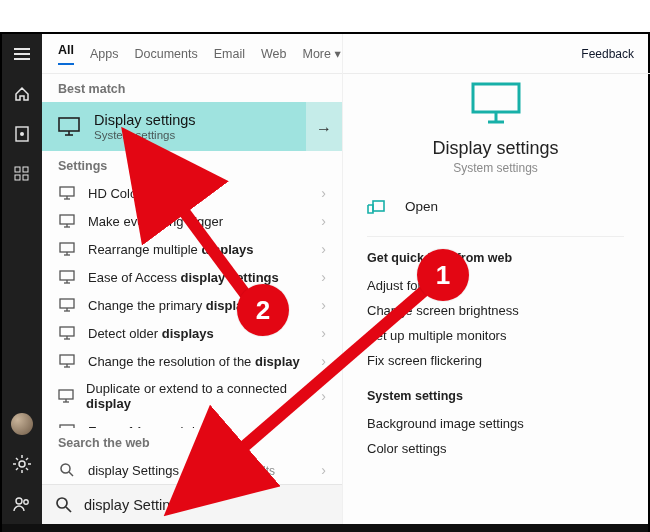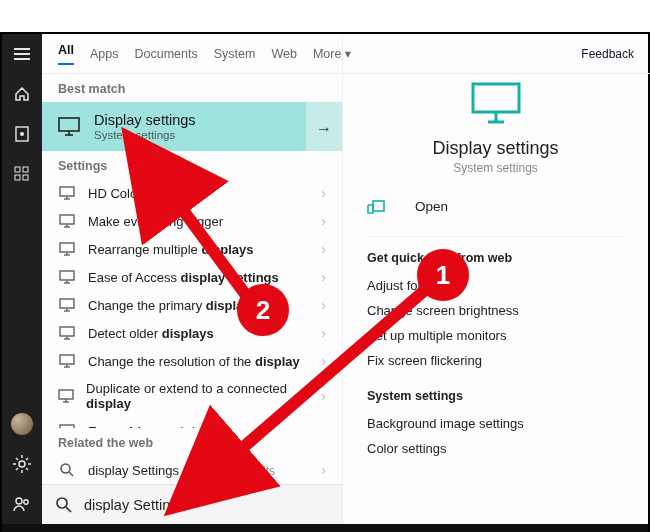--- a/index.html
+++ b/index.html
@@ -69,21 +69,21 @@
   }
   .searchbox .mag { color:#444; }
   .searchbox input {
     border:none; outline:none; background:transparent; font-size:14.5px; flex:1; color:#222;
   }
 
   
   .preview-icon { margin:30px auto 14px; display:flex; justify-content:center; }
   .preview-title { text-align:center; font-size:18px; color:#222; }
   .preview-sub   { text-align:center; font-size:12px; color:#8a8a8a; margin-top:2px; margin-bottom:22px; }
-  .open-row { display:flex; align-items:center; gap:30px; font-size:13.5px; color:#222; padding:2px 0 16px; }
+  .open-row { display:flex; align-items:center; gap:20px; font-size:13.5px; color:#222; padding:2px 0 16px; }
   .hr { border-top:1px solid #eee; margin:6px 0 14px; }
   .right .group-title { font-size:12.5px; font-weight:600; color:#222; margin-bottom:8px; }
   .right .link { font-size:13px; color:#222; padding:5px 0; }
 
   
   svg { display:block; }
   .bold-part { font-weight:700; }
 
   
   .anno { position:absolute; inset:0; pointer-events:none; }
@@ -154,21 +154,21 @@
   </div>
 
   <div class="panel">
 
     <div class="left">
 
       <div class="tabs" style="width:608px">
         <span class="tab active">All</span>
         <span class="tab">Apps</span>
         <span class="tab">Documents</span>
-        <span class="tab">System</span>
+        <span class="tab">Email</span>
         <span class="tab">Web</span>
         <span class="tab"><span>More</span> <span>▾</span></span>
         <span class="feedback">Feedback</span>
       </div>
 
       <div class="section-header">Best match</div>
 
       <div class="best-match">
         <span class="monitor">
           <svg width="22" height="20">
@@ -281,21 +281,21 @@
                 <rect x="1" y="1" width="14" height="9" fill="none" stroke="#555" stroke-width="1.3"></rect>
                 <line x1="5" y1="13" x2="11" y2="13" stroke="#555" stroke-width="1.3"></line>
                 <line x1="8" y1="10" x2="8" y2="13" stroke="#555" stroke-width="1.3"></line>
               </svg>
             </span>
             <span>Ease of Access brightness <span class="bold-part">setting</span></span>
             <span class="chev">›</span>
           </div>
         </div>
 
-      <div class="section-header">Related the web</div>
+      <div class="section-header">Search the web</div>
 
       <div class="row web-row">
         <span class="icon-slot">
           <svg width="14" height="14">
               <circle cx="5.5" cy="5.5" r="4.5" fill="none" stroke="#555" stroke-width="1.5"></circle>
               <line x1="9" y1="9" x2="13" y2="13" stroke="#555" stroke-width="1.5"></line>
             </svg>
         </span>
         <span><span>display Settings</span><span class="sub"> - See web results</span></span>
         <span class="chev">›</span>

